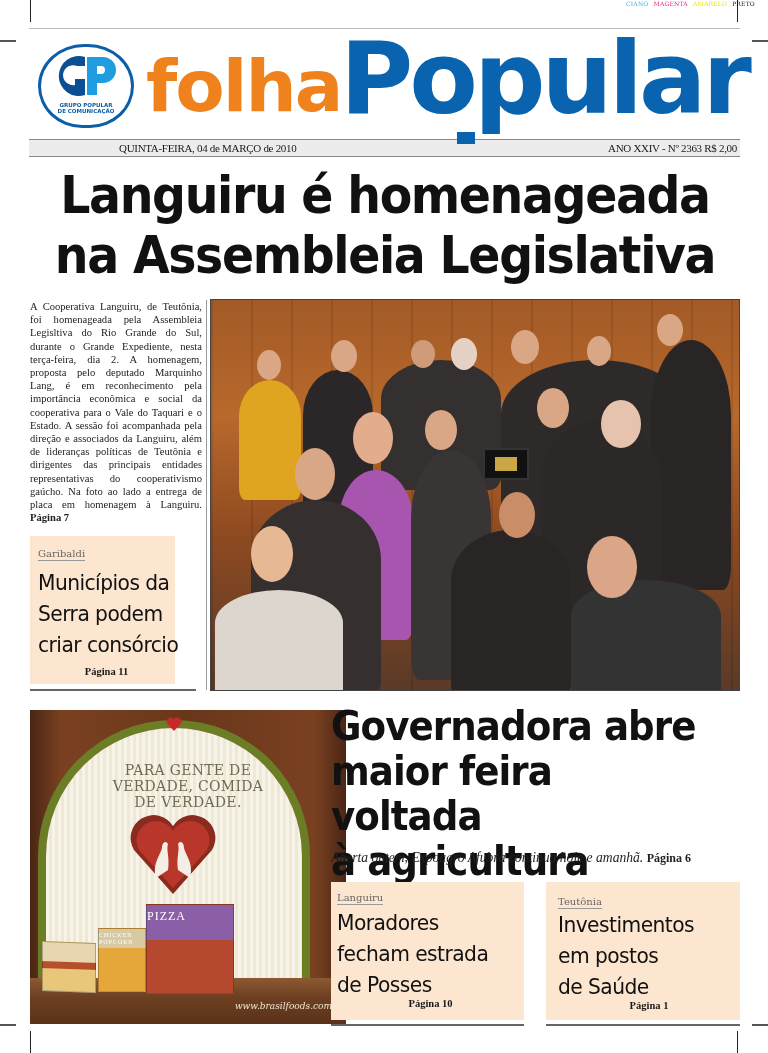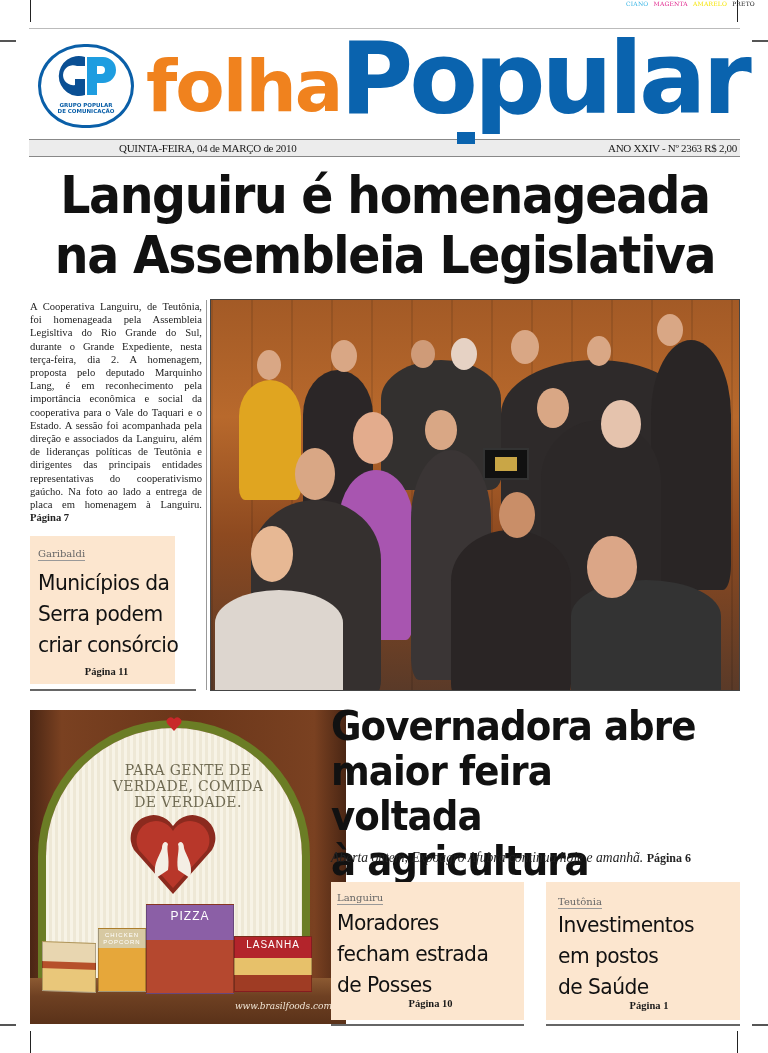--- a/index.html
+++ b/index.html
@@ -67,21 +67,21 @@
     
     .ad { position: absolute; left: 30px; top: 710px; width: 316px; height: 314px; background: linear-gradient(90deg, #4a2614, #7a4121 10%, #6a361a 50%, #7a4121 90%, #4a2614); overflow: hidden; }
     .ad .arch { position: absolute; left: 8px; top: 10px; width: 272px; height: 320px; border: 8px solid #6b7d25; border-bottom: none; border-radius: 136px 136px 0 0; }
     .ad .arch-inner { position: absolute; left: 16px; top: 18px; width: 256px; height: 300px; background: repeating-linear-gradient(90deg, #f7f3e6 0 3px, #eee8d6 3px 6px); border-radius: 128px 128px 0 0; }
     .ad .tagline { position: absolute; left: 0; right: 0; top: 52px; text-align: center; font-family: "DejaVu Serif", serif; font-size: 14px; line-height: 16px; color: #6f6a52; letter-spacing: 0.3px; }
     .ad .heart { position: absolute; left: 98px; top: 104px; width: 90px; height: 82px; }
     .ad .top-heart { position: absolute; left: 136px; top: 6px; width: 16px; height: 16px; }
     .ad .shelf { position: absolute; left: 0; right: 0; top: 268px; height: 46px; background: linear-gradient(180deg, #8c5a32, #6e4022 40%, #5a3219); }
     .ad .url { position: absolute; right: 14px; top: 291px; font-family: "DejaVu Serif", serif; font-style: italic; font-size: 9px; color: #f1e6d6; }
     .ad .pack { position: absolute; border: 1px solid rgba(0,0,0,0.25); overflow: hidden; }
-    .ad .pack .plabel { position: absolute; left: 0; right: 0; text-align: center; font-family: Liberation Sans, sans-serif; color: #fff; letter-spacing: 1px; }
+    .ad .pack .plabel { position: absolute; left: 0; right: 0; font-family: Liberation Serif, serif; color: #fff; letter-spacing: 1px; }
     .ad .pack.sand { left: 12px; top: 232px; width: 54px; height: 50px; background: linear-gradient(180deg, #e8d6b0 0 40%, #b6502a 40% 55%, #e9c77a 55%); transform: skewY(2deg); }
     .ad .pack.chicken { left: 68px; top: 218px; width: 48px; height: 64px; background: linear-gradient(180deg, #d7c9a2 0 30%, #e6a73a 30%); }
     .ad .pack.pizza { left: 116px; top: 194px; width: 88px; height: 90px; background: linear-gradient(180deg, #8b5fa6 0 40%, #b5482f 40%); }
     .ad .pack.lasanha { left: 204px; top: 226px; width: 78px; height: 56px; background: linear-gradient(180deg, #b3242b 0 38%, #e7c16a 38% 70%, #9f3c24 70%); }
 
     
     .sub-head { position: absolute; left: 331px; top: 704px; width: 410px; font-family: "DejaVu Sans", sans-serif; font-size: 40px; line-height: 45px; letter-spacing: -1px; transform: scaleX(0.93); transform-origin: left top; color: #111; }
     .sub-deck { position: absolute; left: 331px; top: 850px; width: 410px; font-family: "Liberation Serif", serif; font-style: italic; font-size: 13.6px; color: #222; white-space: nowrap; }
     .sub-deck b { font-style: normal; font-weight: bold; font-size: 12px; }
   </style>
@@ -199,23 +199,20 @@
     <path d="M62 64 C66 50 58 42 56 34 C56 28 52 26 50 30 C52 36 48 44 50 56 Z" fill="#f4eee4"></path>
   </svg>
   <div class="shelf"></div>
   <div class="pack sand"></div>
   <div class="pack chicken">
     <div class="plabel" style="top:3px;font-size:6px;line-height:7px;">CHICKEN POPCORN</div>
   </div>
   <div class="pack pizza">
     <div class="plabel" style="top:4px;font-size:12px;">PIZZA</div>
   </div>
-  <div class="pack lasanha">
-    <div class="plabel" style="top:2px;font-size:10px;">LASANHA</div>
-  </div>
   <div class="url">www.brasilfoods.com</div>
 </div>
 
 <h2 class="sub-head">
   <div>Governadora abre</div>
   <div>maior feira voltada</div>
   <div>à agricultura familiar</div>
 </h2>
 <div class="sub-deck">
   <span>Aberta ontem, Expoagro Afubra continua hoje e amanhã.</span>

